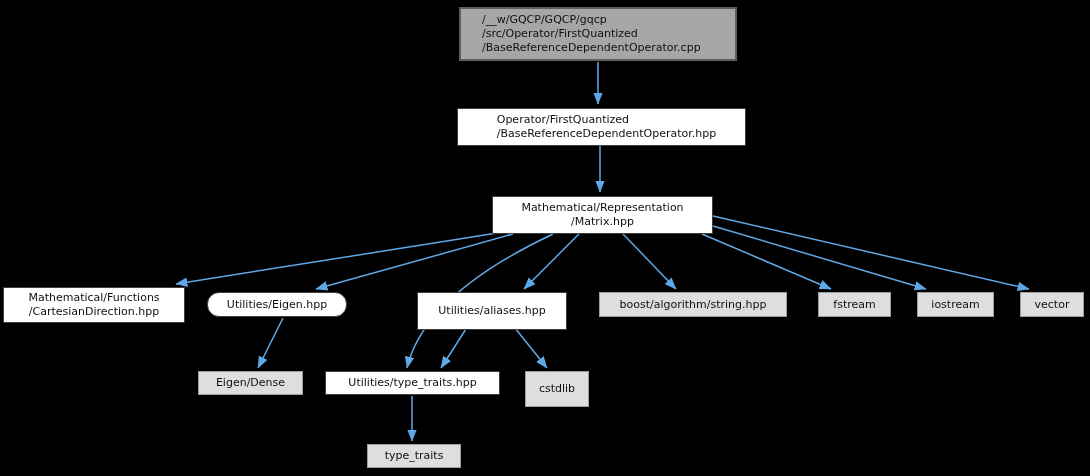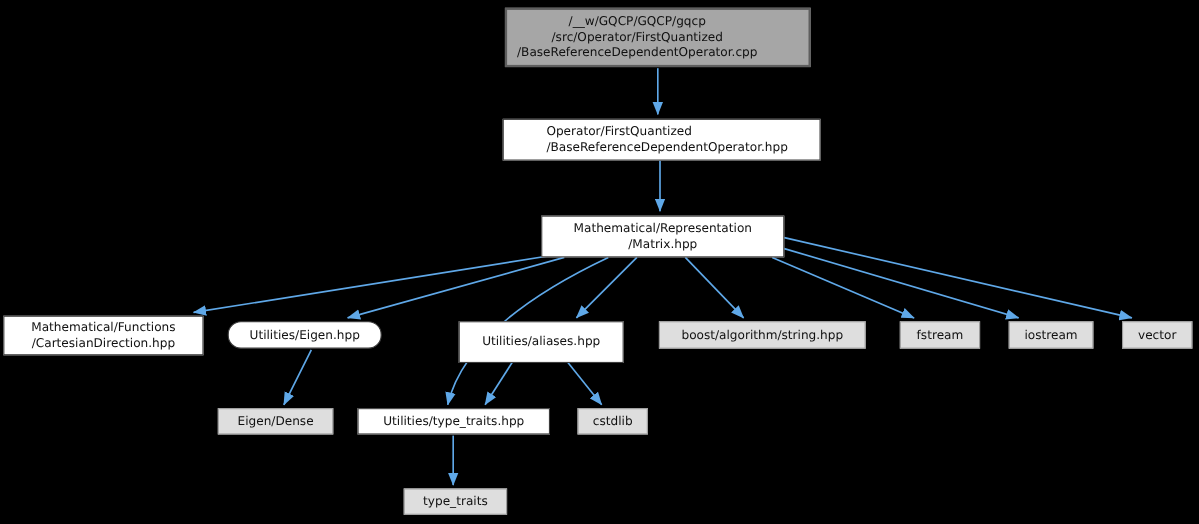--- a/index.html
+++ b/index.html
@@ -21,22 +21,22 @@
     line-height:14px;
     text-align:center;
     color:#101010;
     z-index:2;
   }
   .node .lbl{white-space:pre-line;}
   .node-source{
     background:#a6a6a6;
     border:2px solid #5e5e5e;
     justify-content:flex-start;
-    text-align:center;
-    padding-left:9px;
+    text-align:left;
+    padding-left:21px;
   }
   .node-internal{
     background:#ffffff;
     border:1px solid #3c3c3c;
   }
   .node-external{
     background:#dedede;
     border:1px solid #9d9d9d;
   }
   .align-left{justify-content:center;text-align:left;padding-left:10px;}
@@ -116,21 +116,21 @@
   </div>
 
   <div class="node node-external" style="left:198px;top:371px;width:105px;height:24px;">
     <span class="lbl">Eigen/Dense</span>
   </div>
 
   <div class="node node-internal" style="left:325px;top:371px;width:175px;height:24px;">
     <span class="lbl">Utilities/type_traits.hpp</span>
   </div>
 
-  <div class="node node-external" style="left:525px;top:371px;width:64px;height:24px;">
+  <div class="node node-external" style="left:525px;top:371px;width:64px;height:36px;">
     <span class="lbl">cstdlib</span>
   </div>
 
   <div class="node node-external" style="left:367px;top:444px;width:94px;height:24px;">
     <span class="lbl">type_traits</span>
   </div>
 
 </div>
 
 </body></html>

